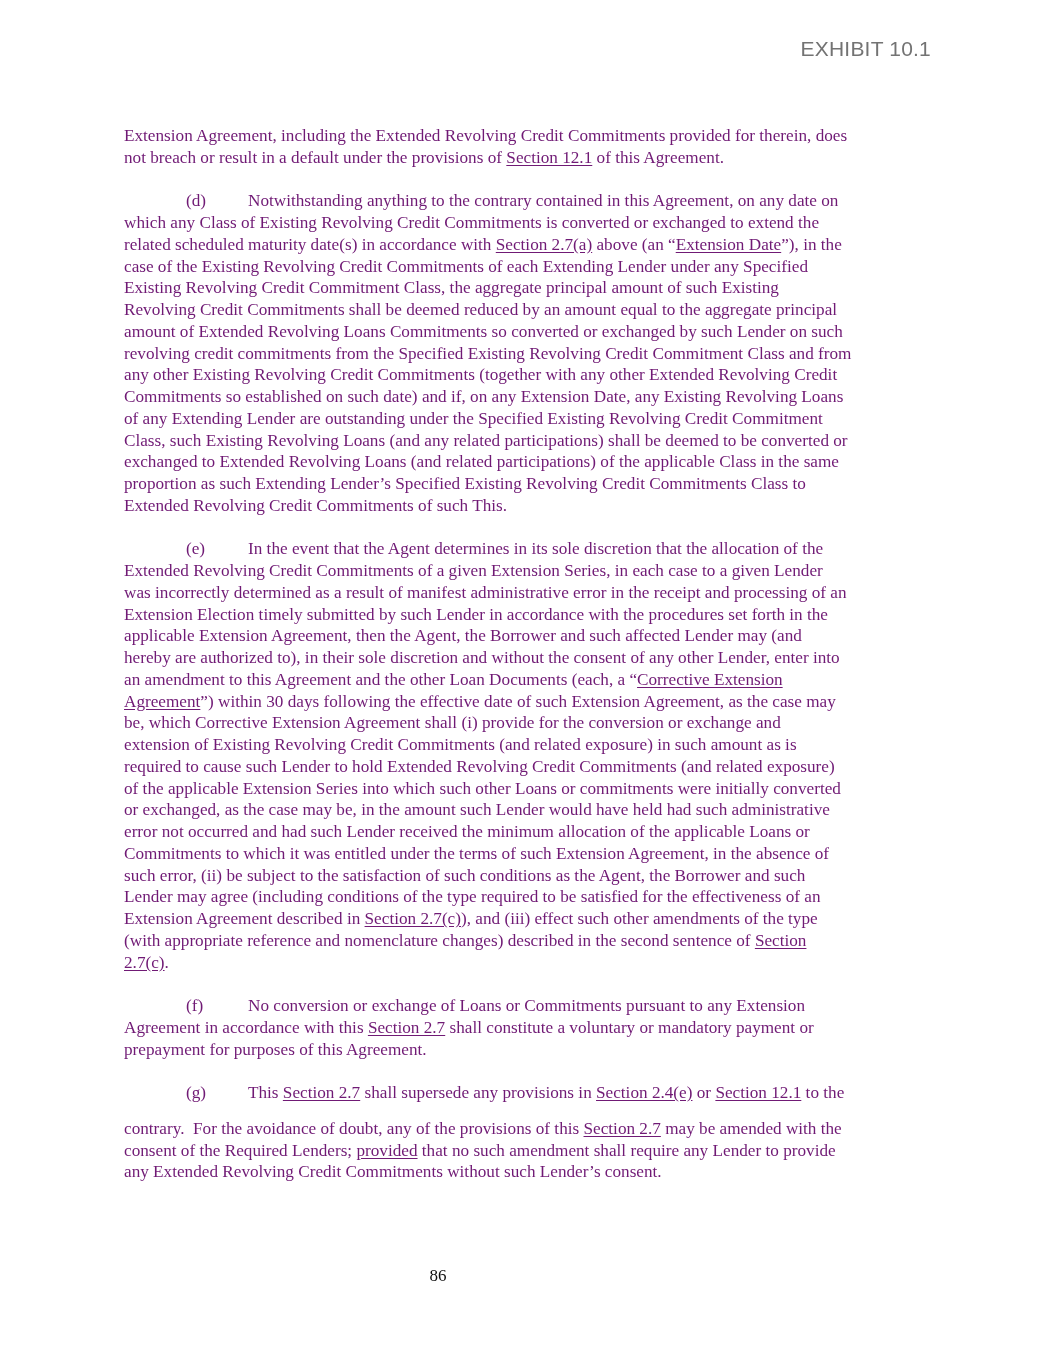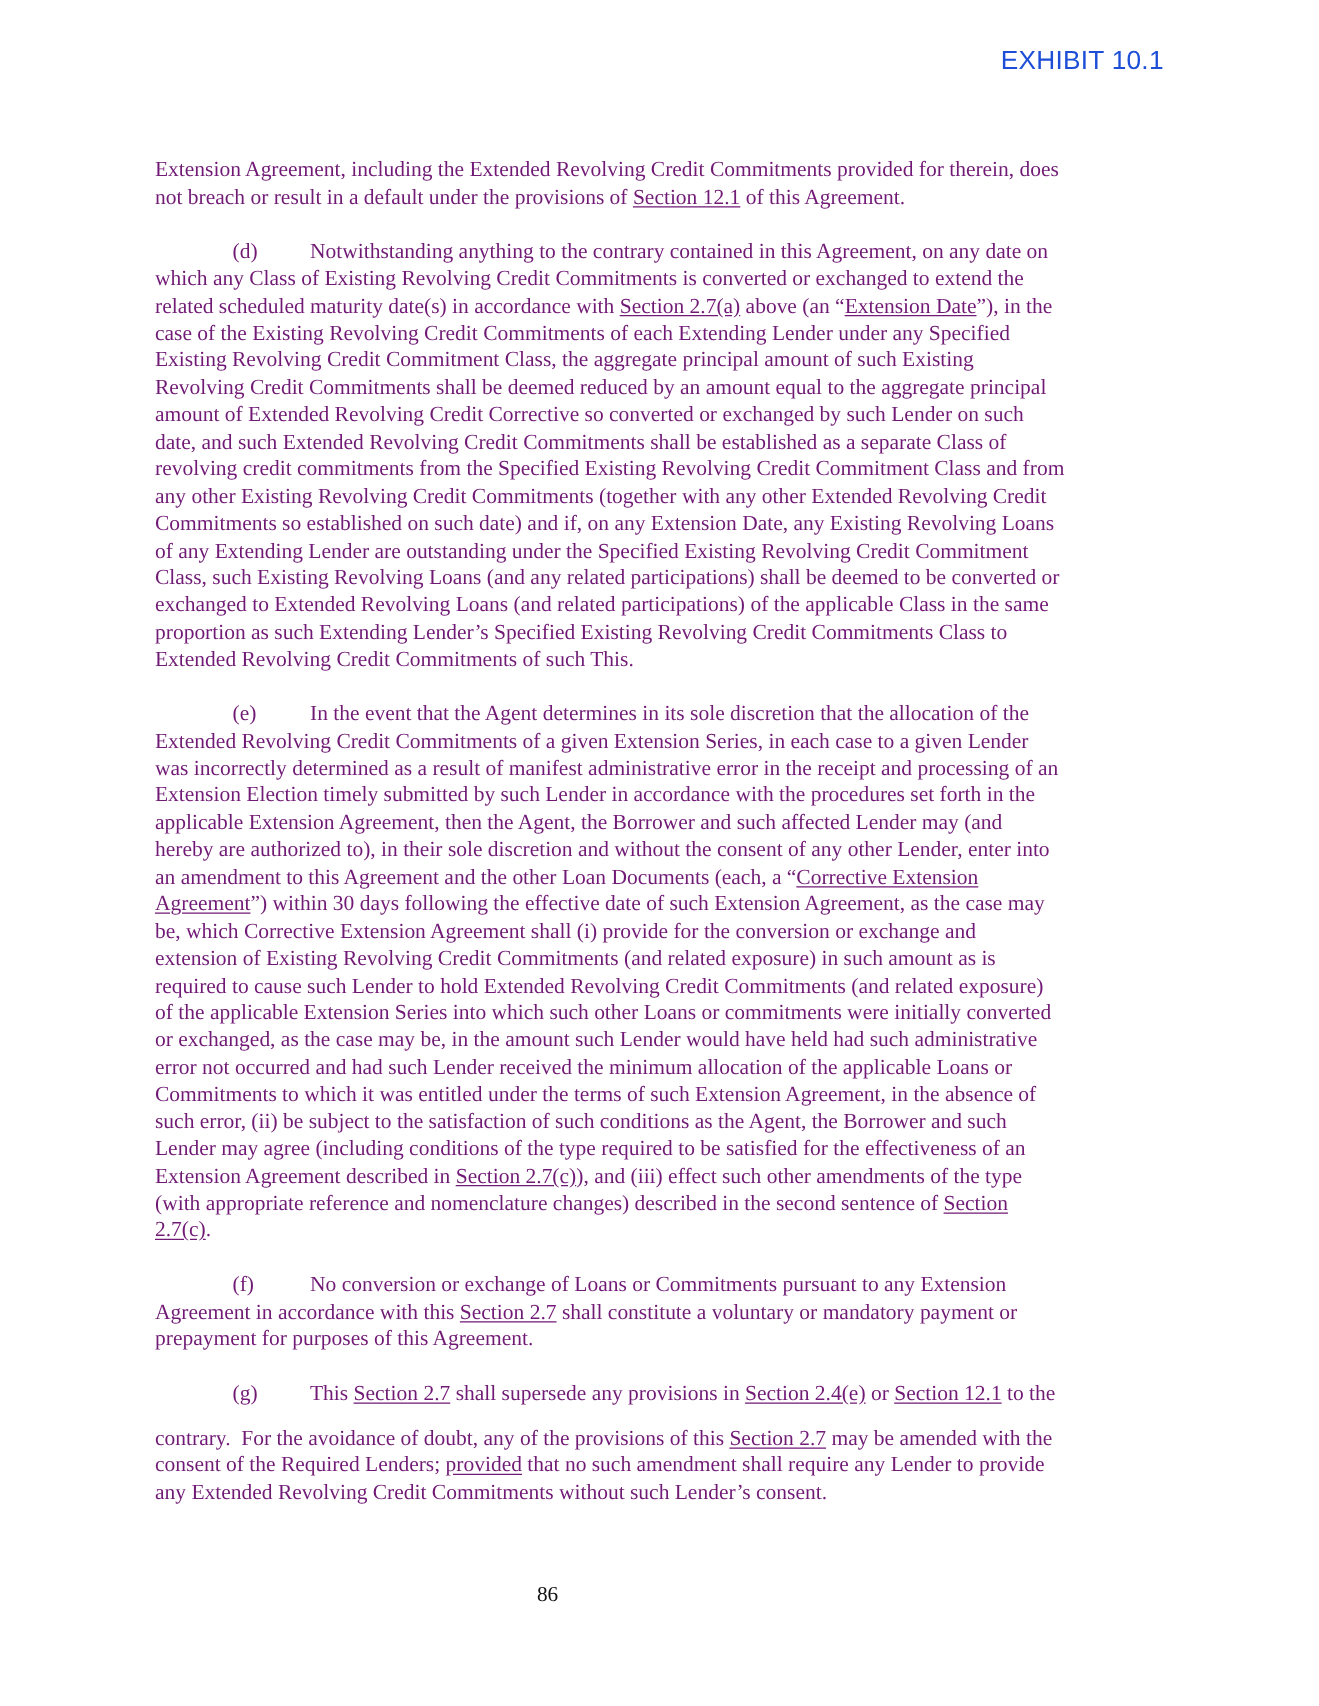--- a/index.html
+++ b/index.html
@@ -1,19 +1,19 @@
 <!DOCTYPE html>
 <html><head>
   <meta charset="utf-8">
   <style>
     html, body { margin: 0; padding: 0; background: #ffffff; }
     body { width: 1055px; height: 1365px; position: relative; overflow: hidden; }
     .exhibit {
       position: absolute; top: 37px; right: 124px;
-      font-family: "Liberation Sans", sans-serif; font-size: 21px; color: #1d4ed8;
+      font-family: "Liberation Sans", sans-serif; font-size: 21px; color: #737373;
       letter-spacing: 0.2px;
     }
     .doc {
       position: absolute; left: 124px; top: 125px; width: 820px;
       font-family: "Liberation Serif", serif; font-size: 17.2px; line-height: 21.75px;
       color: #701a75;
     }
     .para { margin: 0 0 21.75px 0; }
     .line { display: block; white-space: nowrap; }
     .indent { display: inline-block; width: 62px; }
@@ -36,22 +36,21 @@
     <span class="line"><span>not breach or result in a default under the provisions of </span><span class="u">Section 12.1</span><span> of this Agreement.</span></span>
   </p>
 
   <p class="para">
     <span class="line"><span class="indent"></span><span class="marker">(d)</span><span>Notwithstanding anything to the contrary contained in this Agreement, on any date on</span></span>
     <span class="line">which any Class of Existing Revolving Credit Commitments is converted or exchanged to extend the</span>
     <span class="line"><span>related scheduled maturity date(s) in accordance with </span><span class="u">Section 2.7(a)</span><span> above (an “</span><span class="u">Extension Date</span><span>”), in the</span></span>
     <span class="line">case of the Existing Revolving Credit Commitments of each Extending Lender under any Specified</span>
     <span class="line">Existing Revolving Credit Commitment Class, the aggregate principal amount of such Existing</span>
     <span class="line">Revolving Credit Commitments shall be deemed reduced by an amount equal to the aggregate principal</span>
-    <span class="line">amount of Extended Revolving Credit Corrective so converted or exchanged by such Lender on such</span>
-    <span class="line">date, and such Extended Revolving Credit Commitments shall be established as a separate Class of</span>
+    <span class="line">amount of Extended Revolving Loans Commitments so converted or exchanged by such Lender on such</span>
     <span class="line">revolving credit commitments from the Specified Existing Revolving Credit Commitment Class and from</span>
     <span class="line">any other Existing Revolving Credit Commitments (together with any other Extended Revolving Credit</span>
     <span class="line">Commitments so established on such date) and if, on any Extension Date, any Existing Revolving Loans</span>
     <span class="line">of any Extending Lender are outstanding under the Specified Existing Revolving Credit Commitment</span>
     <span class="line">Class, such Existing Revolving Loans (and any related participations) shall be deemed to be converted or</span>
     <span class="line">exchanged to Extended Revolving Loans (and related participations) of the applicable Class in the same</span>
     <span class="line">proportion as such Extending Lender’s Specified Existing Revolving Credit Commitments Class to</span>
     <span class="line">Extended Revolving Credit Commitments of such This.</span>
   </p>
 

